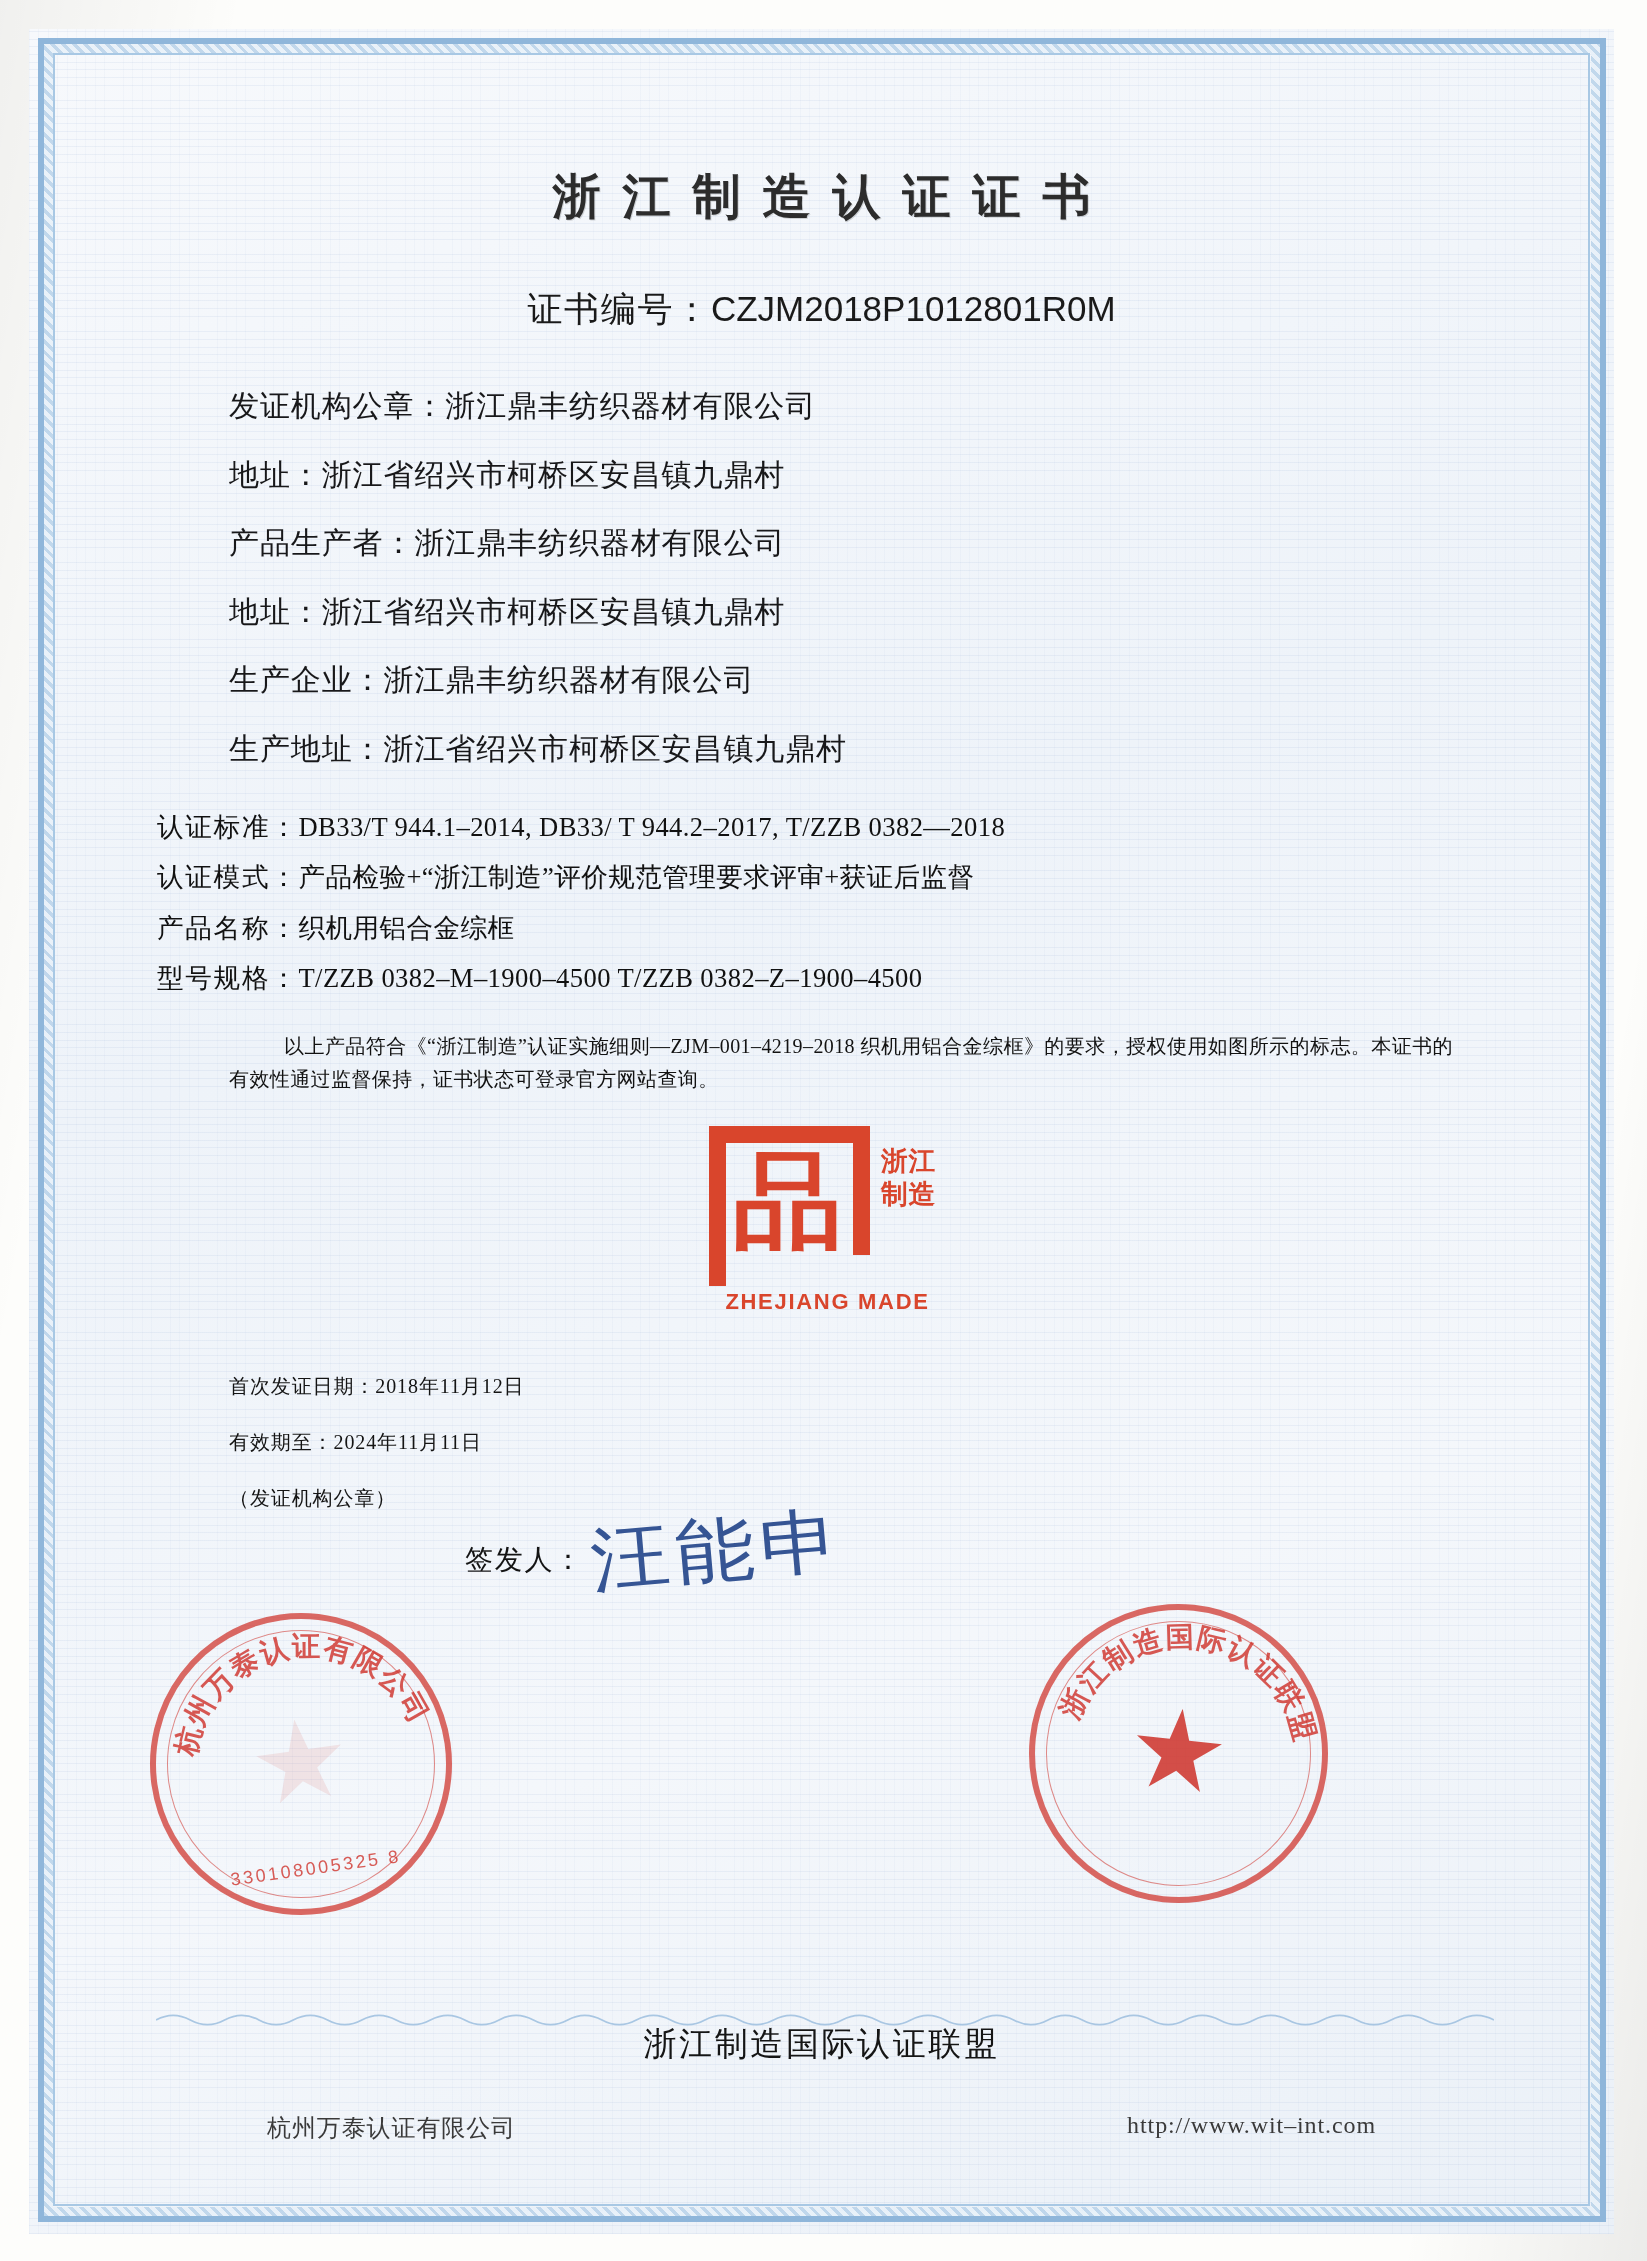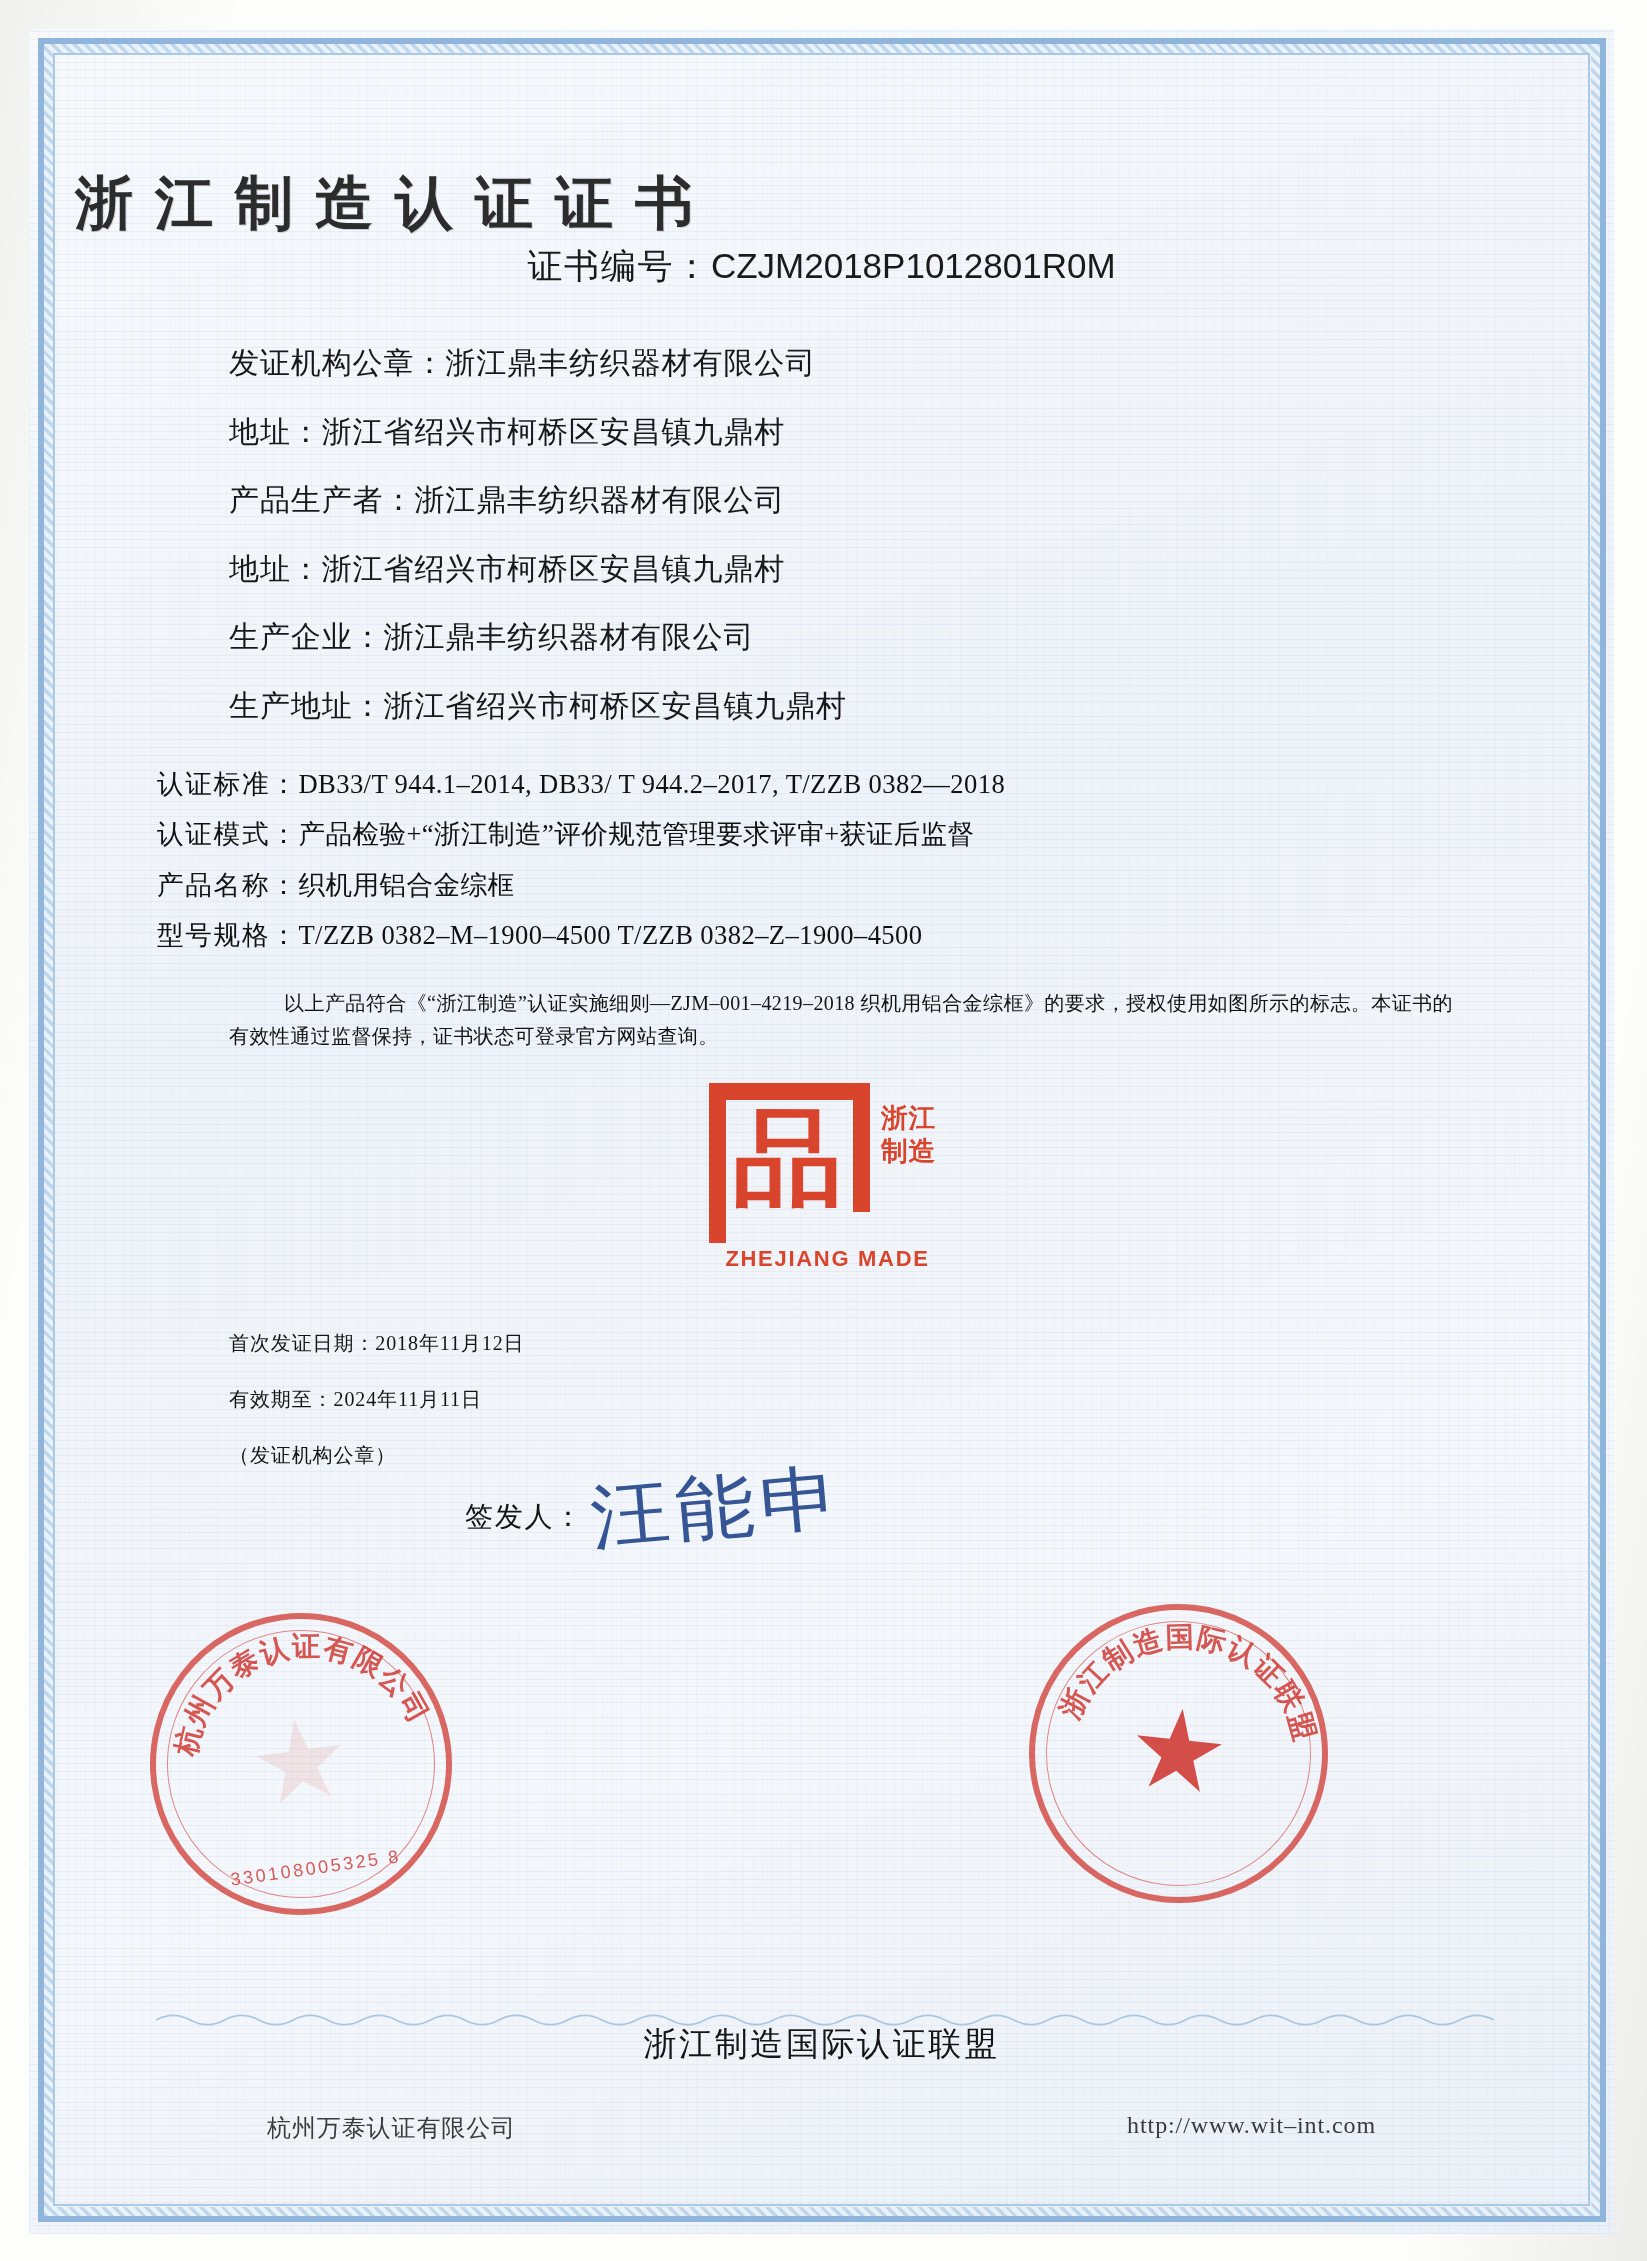--- a/index.html
+++ b/index.html
@@ -73,33 +73,34 @@
 
   
   .content {
     position: absolute;
     left: 53px; top: 53px;
     width: 1537px;
     height: 2153px;
   }
 
   .title {
-    text-align: left;
+    text-align: center;
     margin-top: 112px;
     font-family: "DejaVu Serif", "Liberation Serif", serif;
-    font-size: 58px;
+    font-size: 48px;
     font-weight: bold;
     letter-spacing: 22px;
     color: #2c2c2c;
     text-indent: 22px;
     text-shadow: 0.9px 0.9px 0 rgba(0,0,0,.15);
   }
 
   .cert-no {
     text-align: center;
+    margin-top: 57px;
     font-size: 35px;
     color: #1a1a1a;
     letter-spacing: 0.9px;
   }
   .cert-no .label { letter-spacing: 1.7px; }
   .cert-no .value {
     font-family: "Liberation Sans", "DejaVu Sans", sans-serif;
     font-size: 35px;
     letter-spacing: 0px;
   }

